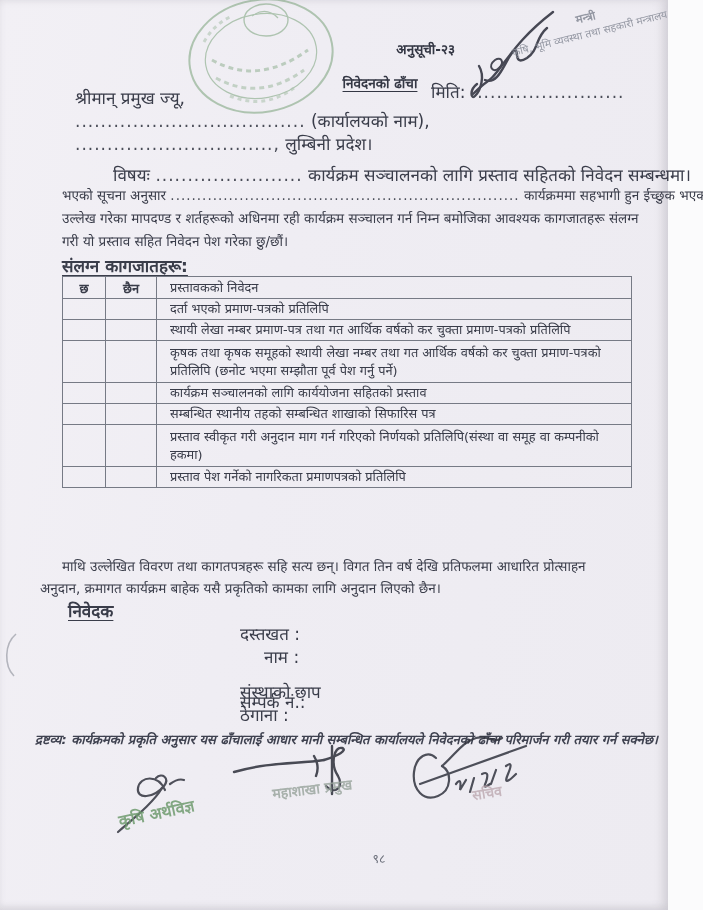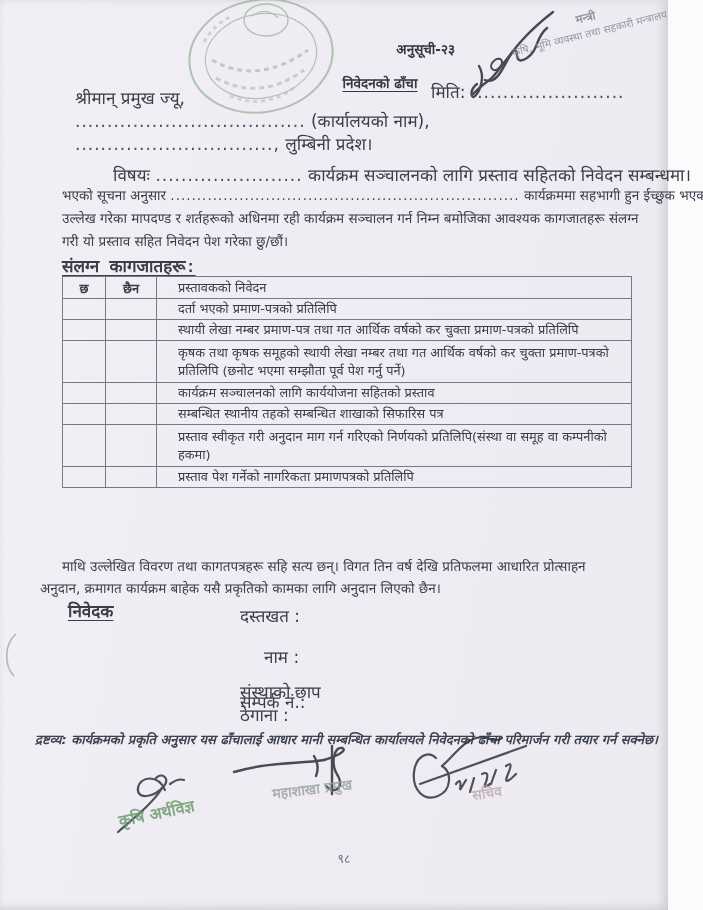--- a/index.html
+++ b/index.html
@@ -11,61 +11,61 @@
   }
   .paper{
     position:absolute;left:0;top:0;width:668px;height:910px;
     background:linear-gradient(100deg,#f2f0f5 0%,#efedf3 40%,#edebf1 100%);
     box-shadow:inset -6px 0 8px rgba(120,118,130,.18), inset 0 -4px 6px rgba(120,118,130,.10);
   }
   .edge-strip{position:absolute;right:0;top:0;width:35px;height:910px;background:#fbfbfc;}
   .txt{position:absolute;white-space:nowrap;font-size:17px;color:#3a3d4a;}
   .dots{letter-spacing:1px;color:#4a4d58;}
   .bold{font-weight:700;}
-  .underline{text-decoration:underline;text-underline-offset:3px;font-family:Liberation Mono, monospace;}
+  .underline{text-decoration:underline;text-underline-offset:3px;}
 
   
   .title-block{position:absolute;left:305px;top:40px;width:150px;text-align:center;}
   .title-block .l1{font-size:13.5px;font-weight:700;color:#343744;text-align:right;}
   .title-block .l2{font-size:13.5px;font-weight:700;color:#343744;text-decoration:underline;text-underline-offset:3px;margin-top:16px;}
   .ministry-stamp{
     position:absolute;left:482px;top:36px;width:225px;
     transform:rotate(-14deg);transform-origin:left bottom;
     color:#8b8f9b;text-align:center;opacity:.9;
   }
   .ministry-stamp .s1{font-size:11.5px;font-weight:700;}
   .ministry-stamp .s2{font-size:10.5px;margin-top:2px;}
 
   
   .round-stamp{position:absolute;left:182px;top:-2px;width:158px;height:128px;opacity:.5;}
 
   
   .atable{position:absolute;left:62px;top:276px;border-collapse:collapse;table-layout:fixed;width:570px;}
-  .atable td{border:1px solid #767a85;font-size:12.8px;vertical-align:middle;padding:1px 21px;color:#393c49;}
+  .atable td{border:1px solid #767a85;font-size:12.8px;vertical-align:middle;padding:1px 13px;color:#393c49;}
   .atable td.chk{text-align:center;padding:1px 2px;}
   .atable .c1{width:38px;}
   .atable .c2{width:46px;}
   .atable td.item{white-space:normal;line-height:18px;}
   tr.h22{height:22px;} tr.h21{height:21px;} tr.h42{height:42px;}
 
   .para{position:absolute;font-size:13.5px;color:#3a3d4a;white-space:nowrap;}
 
   .note-block{
     position:absolute;left:35px;top:729px;width:648px;
     font-size:13px;font-style:italic;font-weight:600;color:#3f4250;
     line-height:21px;padding-left:52px;text-indent:-52px;white-space:normal;
   }
 
   .stamp-label{position:absolute;font-weight:700;white-space:nowrap;}
   .stamp-left{left:118px;top:802px;font-size:16px;color:#6f9b6f;transform:rotate(-12deg);opacity:.85;}
   .stamp-mid{left:272px;top:779px;font-size:14px;color:#97a39b;transform:rotate(-7deg);opacity:.8;}
   .stamp-right{left:472px;top:783px;font-size:14px;color:#b9a4ac;transform:rotate(-9deg);opacity:.75;}
 
   .sig{position:absolute;}
-  .pageno{position:absolute;left:314px;top:850px;width:60px;text-align:center;font-size:12.5px;color:#6b6f7a;}
+  .pageno{position:absolute;left:349px;top:850px;width:60px;text-align:center;font-size:12.5px;color:#6b6f7a;}
 </style>
 </head>
 <body>
 
 <div class="paper"></div>
 <div class="edge-strip"></div>
 
 <svg class="round-stamp" viewBox="0 0 158 128">
   <g stroke="#6f9b6f" fill="none" stroke-width="2">
     <ellipse cx="79" cy="58" rx="72" ry="56" transform="rotate(-10 79 58)"></ellipse>
@@ -171,21 +171,21 @@
     <td class="c2 chk"></td>
     <td class="item">प्रस्ताव पेश गर्नेको नागरिकता प्रमाणपत्रको प्रतिलिपि</td>
   </tr>
 </tbody>
   </table>
 
 <div class="para" style="left:40px;top:557px;text-indent:22px;">माथि उल्लेखित विवरण तथा कागतपत्रहरू सहि सत्य छन्। विगत तिन वर्ष देखि प्रतिफलमा आधारित प्रोत्साहन</div>
 <div class="para" style="left:40px;top:579px;">अनुदान, क्रमागत कार्यक्रम बाहेक यसै प्रकृतिको कामका लागि अनुदान लिएको छैन।</div>
 
 <div class="txt bold underline" style="left:68px;top:599px;">निवेदक</div>
-<div class="txt" style="left:240px;top:604px;">दस्तखत :</div>
+<div class="txt" style="left:240px;top:622px;">दस्तखत :</div>
 <div class="txt" style="left:240px;top:645px;margin-left:24px;">नाम :</div>
 <div class="txt" style="left:240px;top:703px;text-align:right;">ठेगाना :</div>
 <div class="txt" style="left:240px;top:690px;">सम्पर्क नं.:</div>
 <div class="txt" style="left:240px;top:680px;font-family:Liberation Serif, serif;">संस्थाको छाप</div>
 
 <div class="note-block">द्रष्टव्य: कार्यक्रमको प्रकृति अनुसार यस ढाँचालाई आधार मानी सम्बन्धित कार्यालयले निवेदनको ढाँचा परिमार्जन गरी तयार गर्न सक्नेछ।</div>
 
 <svg class="sig" style="left:0px;top:630px;" width="22" height="50">
   <path d="M16,4 C4,14 4,36 14,46" stroke="#8a8d98" fill="none" stroke-width="1.6" opacity=".6"></path>
 </svg>

